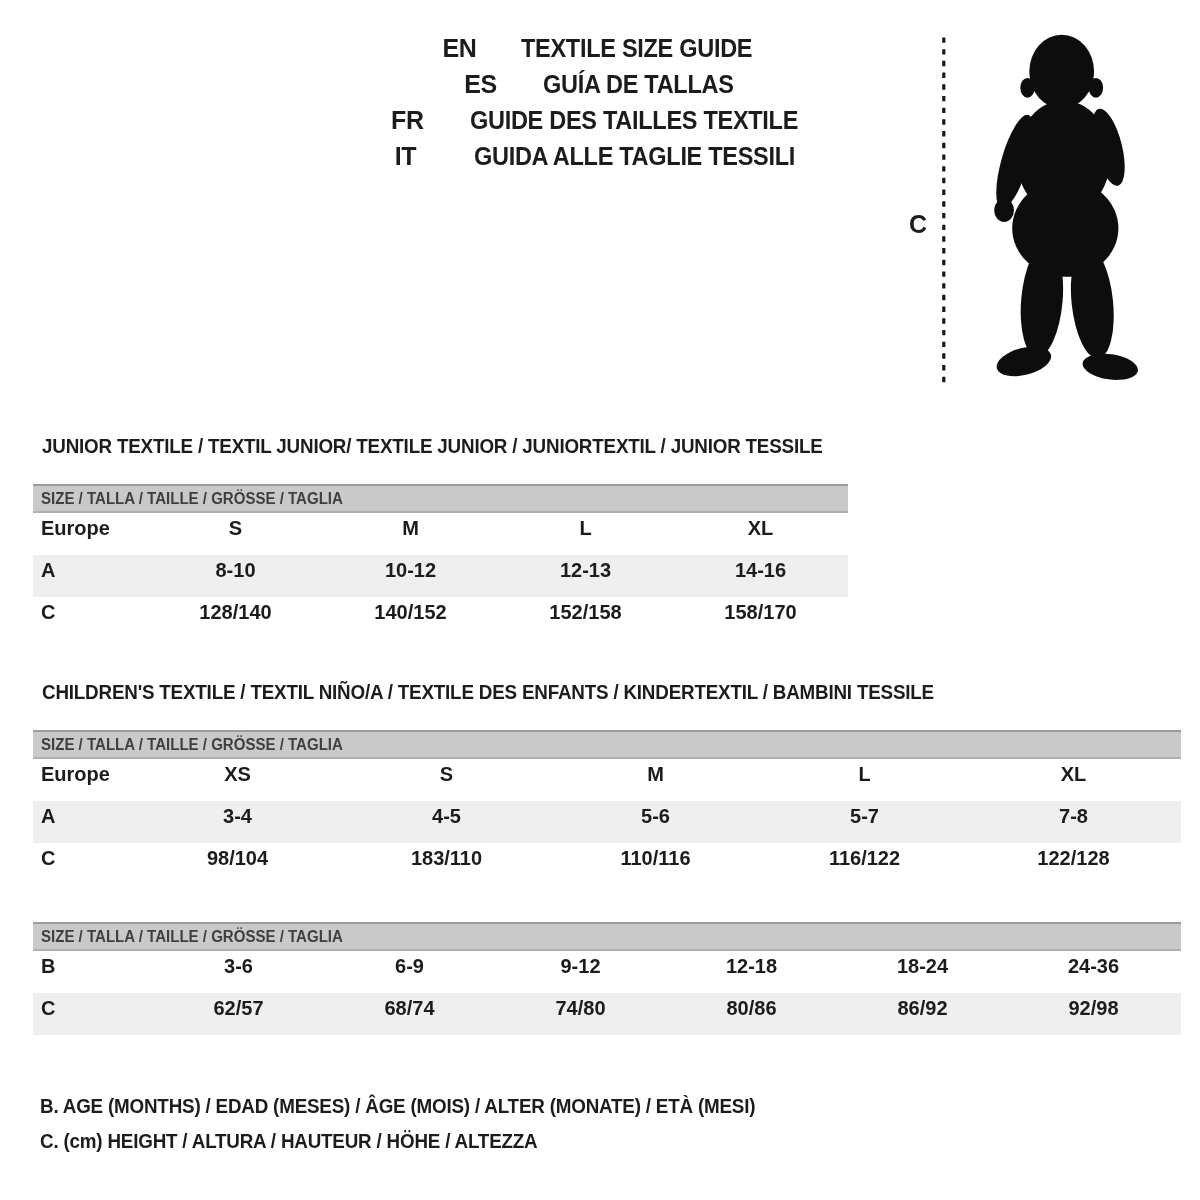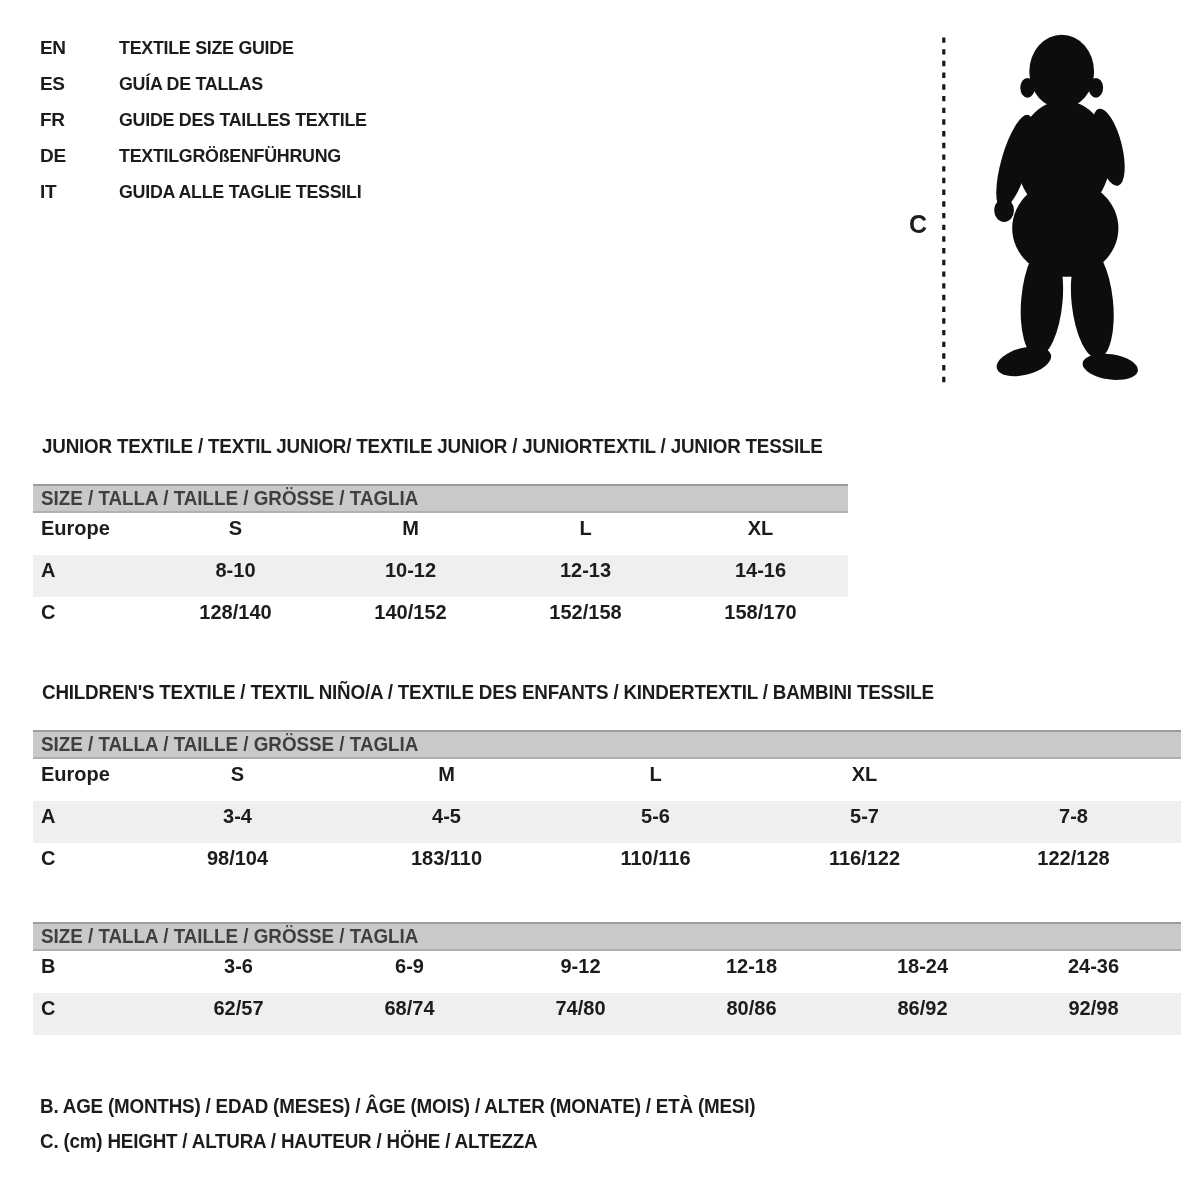--- a/index.html
+++ b/index.html
@@ -19,38 +19,38 @@
     font-family:"Liberation Sans", sans-serif;color:var(--text);
   }
   .canvas{position:relative;width:1200px;height:1200px;overflow:hidden;background:var(--bg);}
   .content{padding:30px 30px 0 40px;}
 
   
   .cond{display:inline-block;transform:scaleX(0.94);transform-origin:0 50%;white-space:nowrap;}
 
   
   .top-area{height:400px;}
-  .lang-row{display:flex;font-size:19px;font-weight:700;line-height:36px;letter-spacing:-0.3px;}
+  .lang-row{display:flex;font-size:25px;font-weight:700;line-height:36px;letter-spacing:-0.3px;justify-content:center;}
   .lang-code{width:79px;flex:0 0 79px;}
 
   
   .figure{position:absolute;left:893px;top:10px;width:290px;height:415px;}
   .figure .c-label{position:absolute;left:16px;top:200px;font-size:25px;font-weight:700;}
   .figure svg{position:absolute;left:40px;top:0;}
   .measure-line{stroke:#161616;stroke-width:3.5;stroke-dasharray:6 7;fill:none;}
 
   
   .section{margin-bottom:37px;}
   .section-babies{margin-bottom:54px;}
   .section-title{font-size:20px;font-weight:700;line-height:33px;letter-spacing:-0.2px;margin:0 0 0 2px;}
   .section .title-block{margin-bottom:21px;}
   .sizetable{margin-left:-7px;}
   .size-header{
     height:29px;line-height:25px;background:var(--bar-bg);color:var(--bar-text);
-    font-weight:700;font-size:20px;padding-left:8px;
+    font-weight:700;font-size:16px;padding-left:8px;
     border-top:2px solid var(--bar-border-top);
     border-bottom:2px solid var(--bar-border-bottom);
   }
   .trow{display:flex;height:42px;line-height:31px;font-size:20px;font-weight:700;}
   .trow.shaded{background:var(--row-shaded);}
   .cell{text-align:center;flex:0 0 auto;}
   .cols-4 .cell{width:175px;}
   .cols-5 .cell{width:209px;}
   .cols-6 .cell{width:171px;}
   .label-cell{text-align:left;padding-left:8px;}
@@ -76,24 +76,20 @@
             <span class="lang-code">EN</span>
             <span class="lang-label cond">TEXTILE SIZE GUIDE</span>
           </div>
           <div class="lang-row">
             <span class="lang-code">ES</span>
             <span class="lang-label cond">GUÍA DE TALLAS</span>
           </div>
           <div class="lang-row">
             <span class="lang-code">FR</span>
             <span class="lang-label cond">GUIDE DES TAILLES TEXTILE</span>
-          </div>
-          <div class="lang-row">
-            <span class="lang-code">DE</span>
-            <span class="lang-label cond">TEXTILGRÖßENFÜHRUNG</span>
           </div>
           <div class="lang-row">
             <span class="lang-code">IT</span>
             <span class="lang-label cond">GUIDA ALLE TAGLIE TESSILI</span>
           </div>
         </div>
     </div>
 
     <div class="figure">
       <span class="c-label">C</span>
@@ -148,20 +144,21 @@
           </div>
         </div>
         <div class="section section-children">
           <div class="title-block">
             <div class="section-title"><span class="cond">CHILDREN'S TEXTILE / TEXTIL NIÑO/A / TEXTILE DES ENFANTS / KINDERTEXTIL / BAMBINI TESSILE</span></div>
           </div>
           <div class="sizetable cols-5">
             <div class="size-header"><span class="cond">SIZE / TALLA / TAILLE / GRÖSSE / TAGLIA</span></div>
             <div class="trow">
               <div class="cell label-cell">Europe</div>
+              <div class="cell">XS</div>
               <div class="cell">S</div>
               <div class="cell">M</div>
               <div class="cell">L</div>
               <div class="cell">XL</div>
             </div>
             <div class="trow shaded">
               <div class="cell label-cell">A</div>
               <div class="cell">3-4</div>
               <div class="cell">4-5</div>
               <div class="cell">5-6</div>

